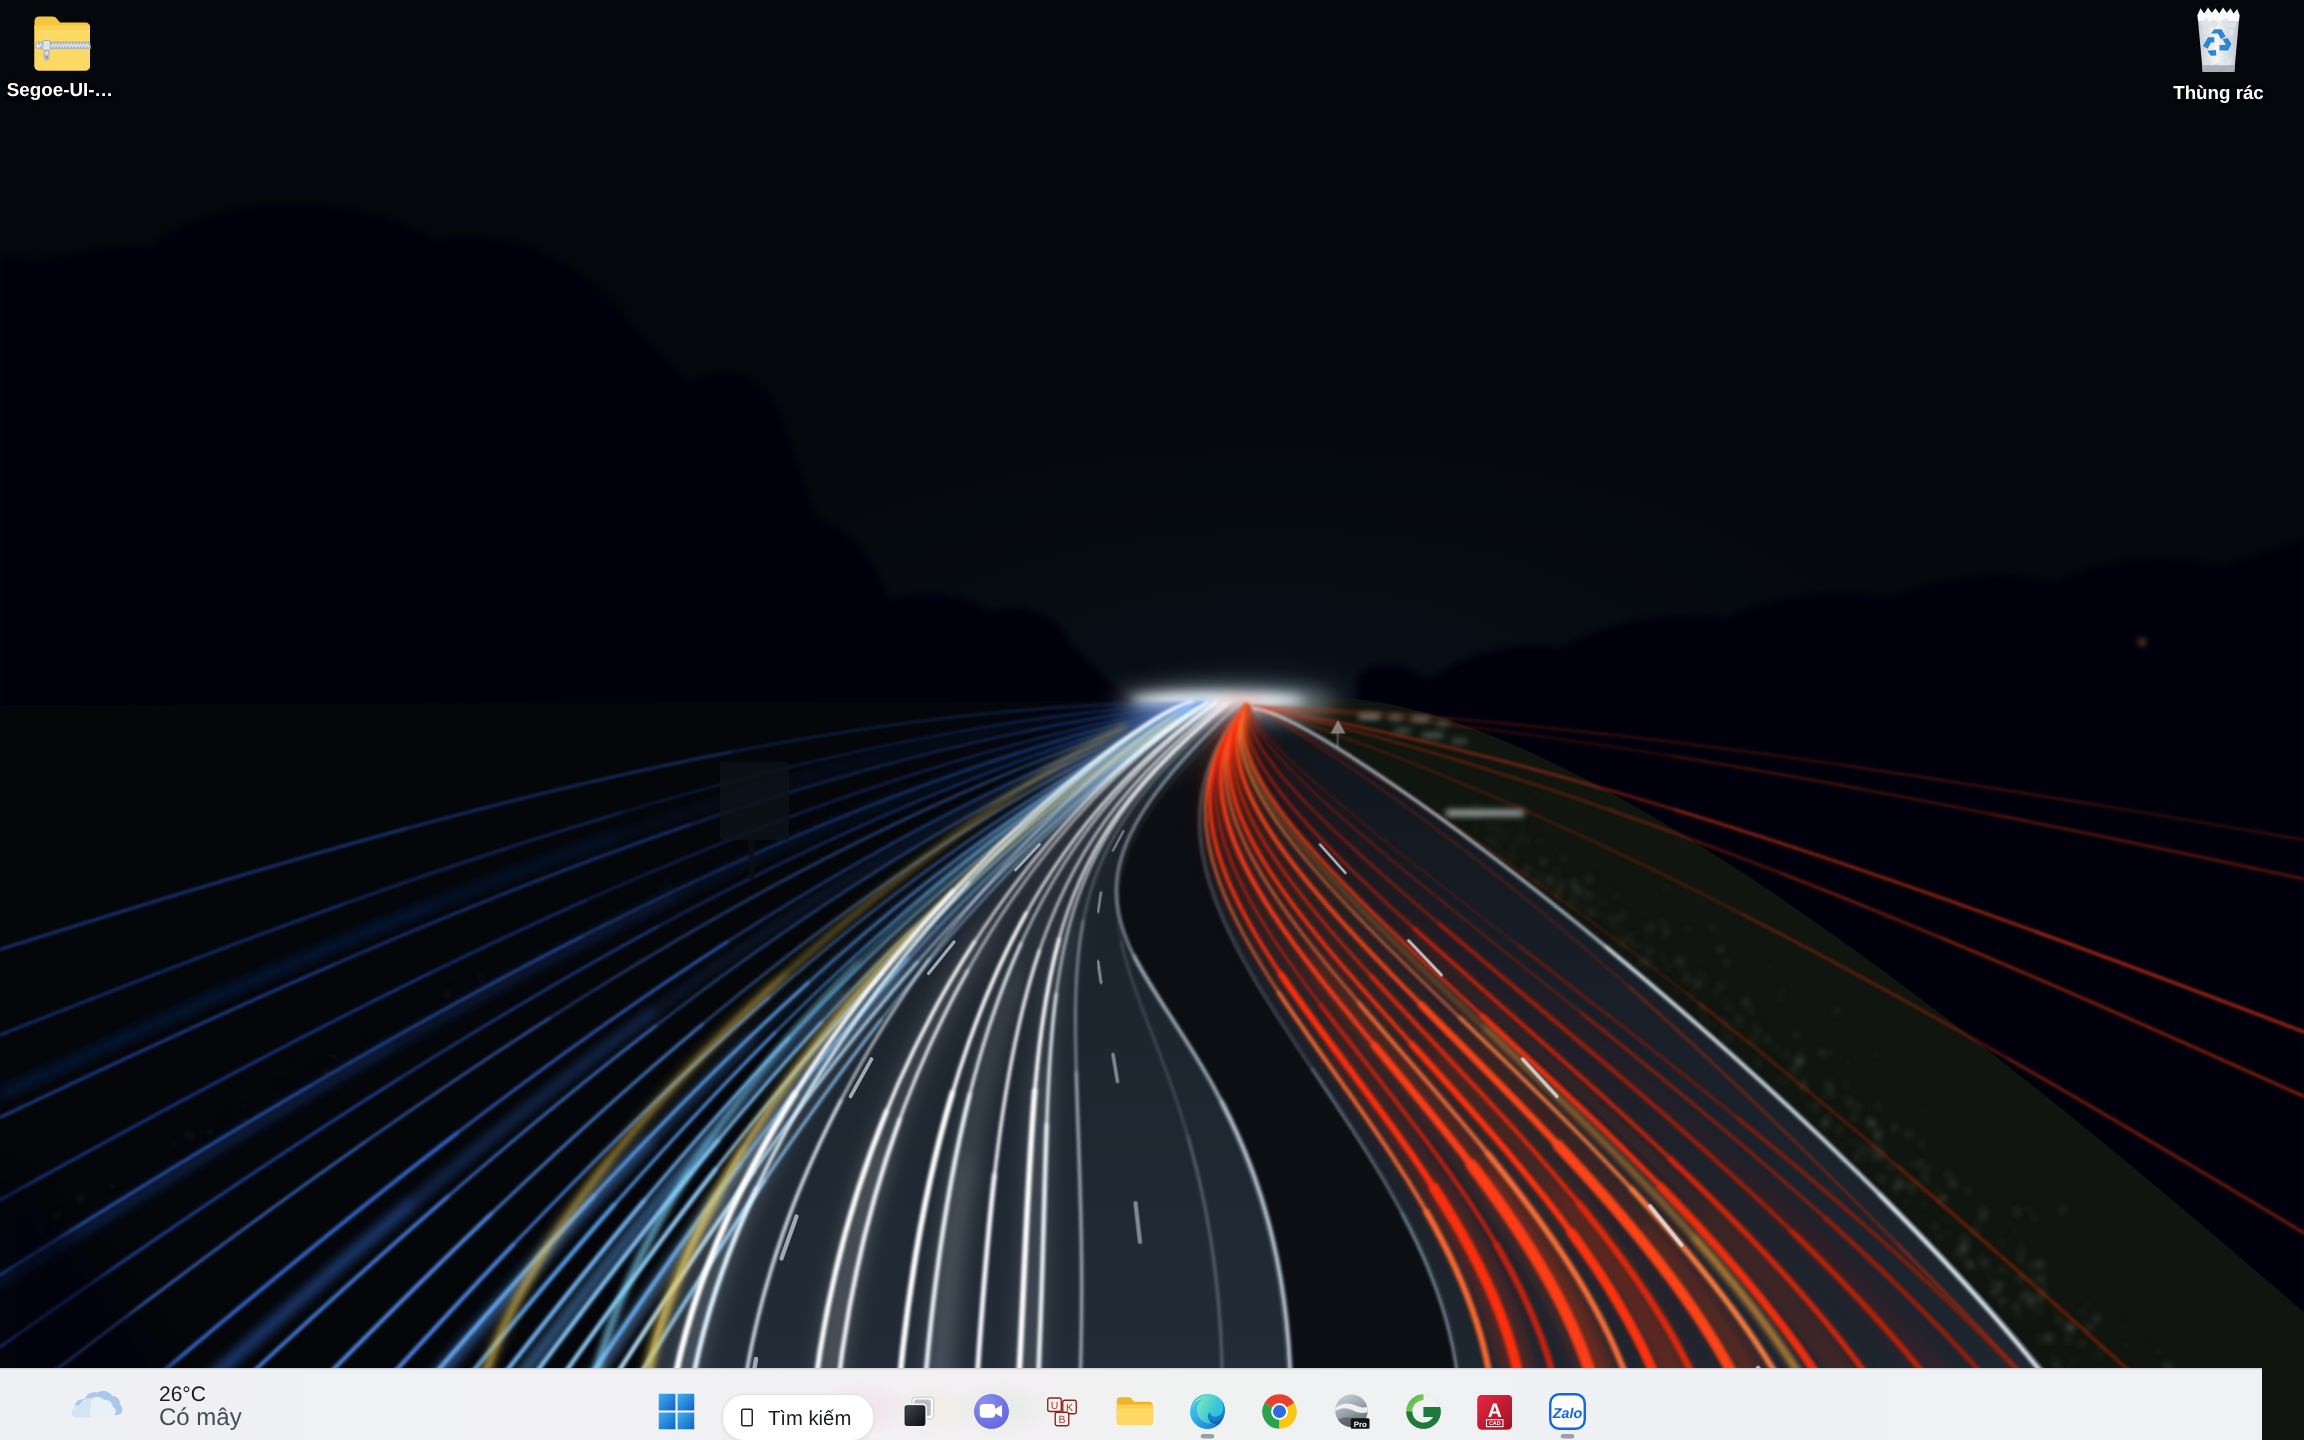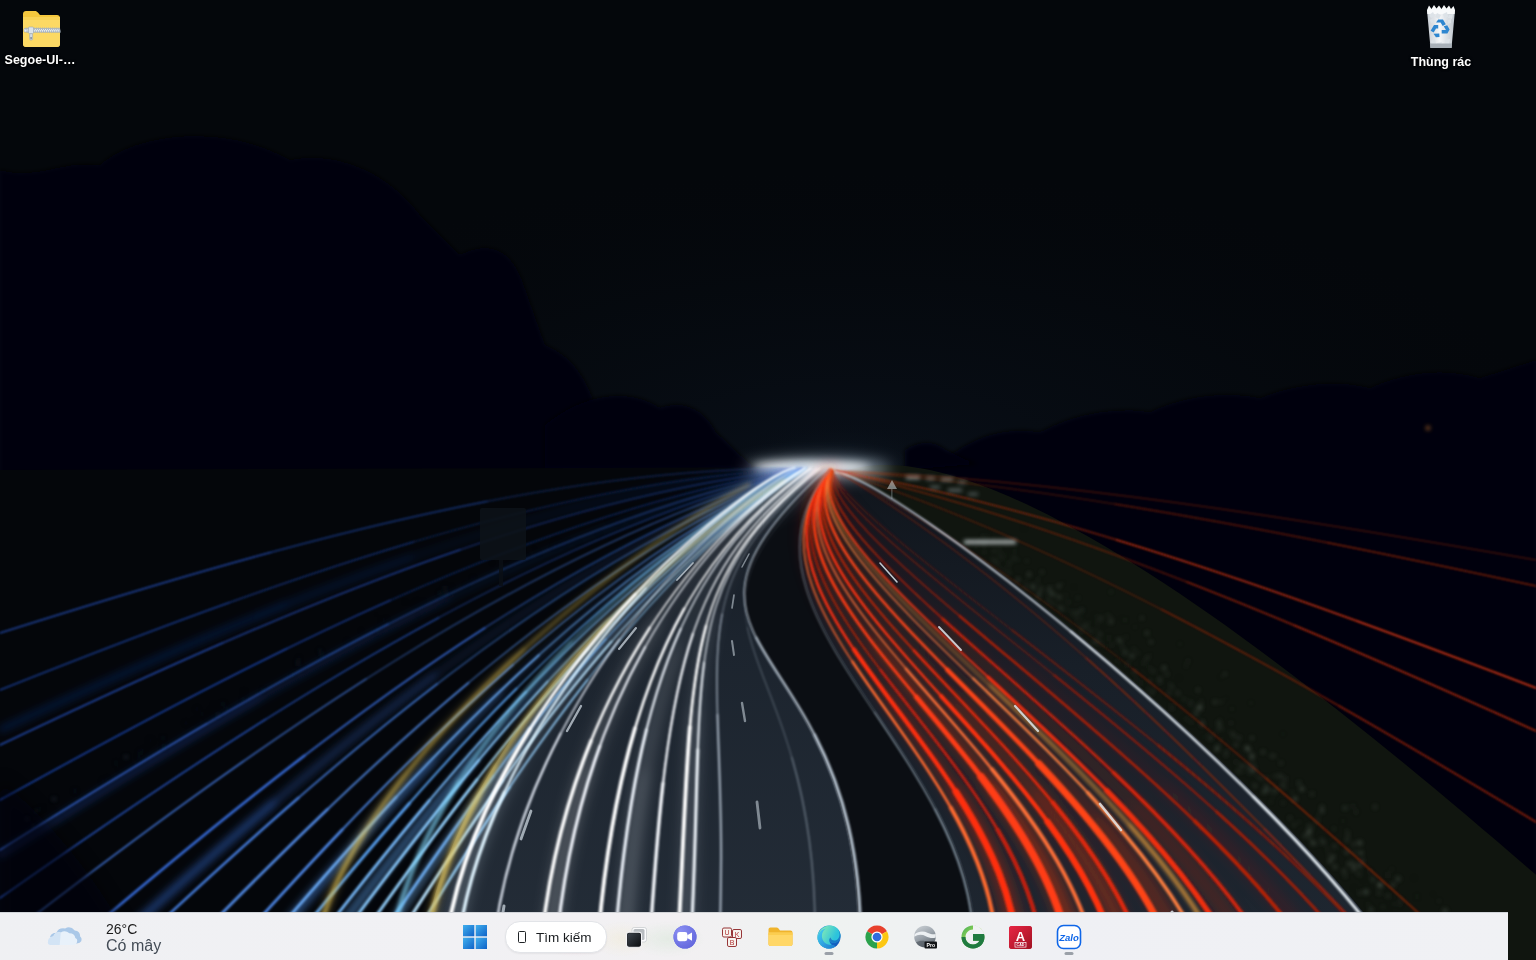--- a/index.html
+++ b/index.html
@@ -7,21 +7,21 @@
 .dicon{position:absolute;width:76px;text-align:center;color:#fff;font-size:12.5px;
 text-shadow:0 1px 2px rgba(0,0,0,0.9),0 0 3px rgba(0,0,0,0.8);}
 .dicon svg{display:block;margin:0 auto;}
 .dicon .lbl{margin-top:3px;line-height:14px;font-weight:bold;}
 #taskbar{position:absolute;left:0;bottom:0;width:1508px;height:48px;
 background:radial-gradient(48px 26px at 575px 26px, rgba(242,196,210,0.35), rgba(242,196,210,0) 70%),radial-gradient(52px 26px at 668px 26px, rgba(196,224,196,0.3), rgba(196,224,196,0) 70%),radial-gradient(44px 26px at 622px 26px, rgba(238,228,180,0.25), rgba(238,228,180,0) 70%),linear-gradient(90deg,#eff0f3 0%,#f1f1f4 30%,#f2f0f2 45%,#eff2f1 55%,#eff0f4 70%,#f0f1f4 100%);
 border-top:1px solid rgba(120,130,140,0.25);box-sizing:border-box;}
 #weather{position:absolute;left:44px;top:0;height:48px;display:flex;align-items:center;gap:22px;}
 #weather .t1{font-size:14px;color:#1b1b1b;line-height:17px;}
 #weather .t2{font-size:16px;color:#444c56;line-height:16px;}
-#centerIcons{position:absolute;left:445px;top:0;height:48px;display:flex;align-items:center;}
+#centerIcons{position:absolute;left:421px;top:0;height:48px;display:flex;align-items:flex-end;}
 .tbi{width:40px;height:40px;display:flex;align-items:center;justify-content:center;position:relative;margin:0 4px;}
 .tbi.first{margin-left:10px;}
 #searchpill{height:30px;background:#ffffff;border:1px solid #e2e4e8;border-radius:15px;
 display:flex;align-items:center;padding:0 14px 0 12px;margin:0 6px;box-shadow:0 1px 2px rgba(0,0,0,0.06);}
 #searchpill .tofu{width:6px;height:9.5px;border:1.6px solid #1f2326;border-radius:1.5px;margin-right:10px;}
 #searchpill .txt{font-size:13.5px;color:#191c1f;}
 .runline{position:absolute;bottom:2px;left:50%;transform:translateX(-50%);width:9px;height:3px;border-radius:2px;background:#9aa0a8;}
 #tray{position:absolute;right:0;top:0;height:48px;display:flex;align-items:center;}
 #tray .chev{width:30px;text-align:center;padding-top:3px;}
 #tray .eng{font-size:13px;color:#1b1b1b;padding:0 9px 0 9px;}
@@ -924,21 +924,21 @@
           <rect x="42.3" y="19.4" width="1.15" height="2.6" rx="0.3"></rect>
           <rect x="43.3" y="22.3" width="1.15" height="2.6" rx="0.3"></rect>
         </g>
 <rect x="12.5" y="19" width="5" height="6.6" rx="1" fill="#dde4ea" stroke="#9aa6b2" stroke-width="0.6"></rect>
 <rect x="13.6" y="25.6" width="3" height="6.5" rx="1.2" fill="#d2dae2" stroke="#9aa6b2" stroke-width="0.6"></rect>
 <rect x="14.2" y="29" width="1.8" height="2.2" fill="#8f9aa6"></rect>
 </svg>
 <div class="lbl">Segoe-UI-…</div>
 </div>
 
-<div class="dicon" style="left:1403px;top:3px;">
+<div class="dicon" style="left:1441px;top:3px;">
 <svg width="48" height="49" viewBox="0 0 48 49">
 <defs>
           <linearGradient id="gbin" x1="0" y1="0" x2="1" y2="0">
 <stop offset="0" stop-color="#c8cdd4"></stop>
             <stop offset="0.45" stop-color="#f4f6f8"></stop>
             <stop offset="1" stop-color="#bfc6ce"></stop>
 </linearGradient>
         </defs>
 <path d="M10 7 L38 7 L34.5 45 L13.5 45 Z" fill="url(#gbin)"></path>
 <path d="M10 7 L12 2.5 L14.5 6 L17 2 L19.5 5.5 L22 2.5 L24.5 6 L27 2 L29.5 5.5 L32 2.5 L34 6 L36.5 3 L38 7 L37.6 11 L10.4 11 Z" fill="#f8fafb"></path>

